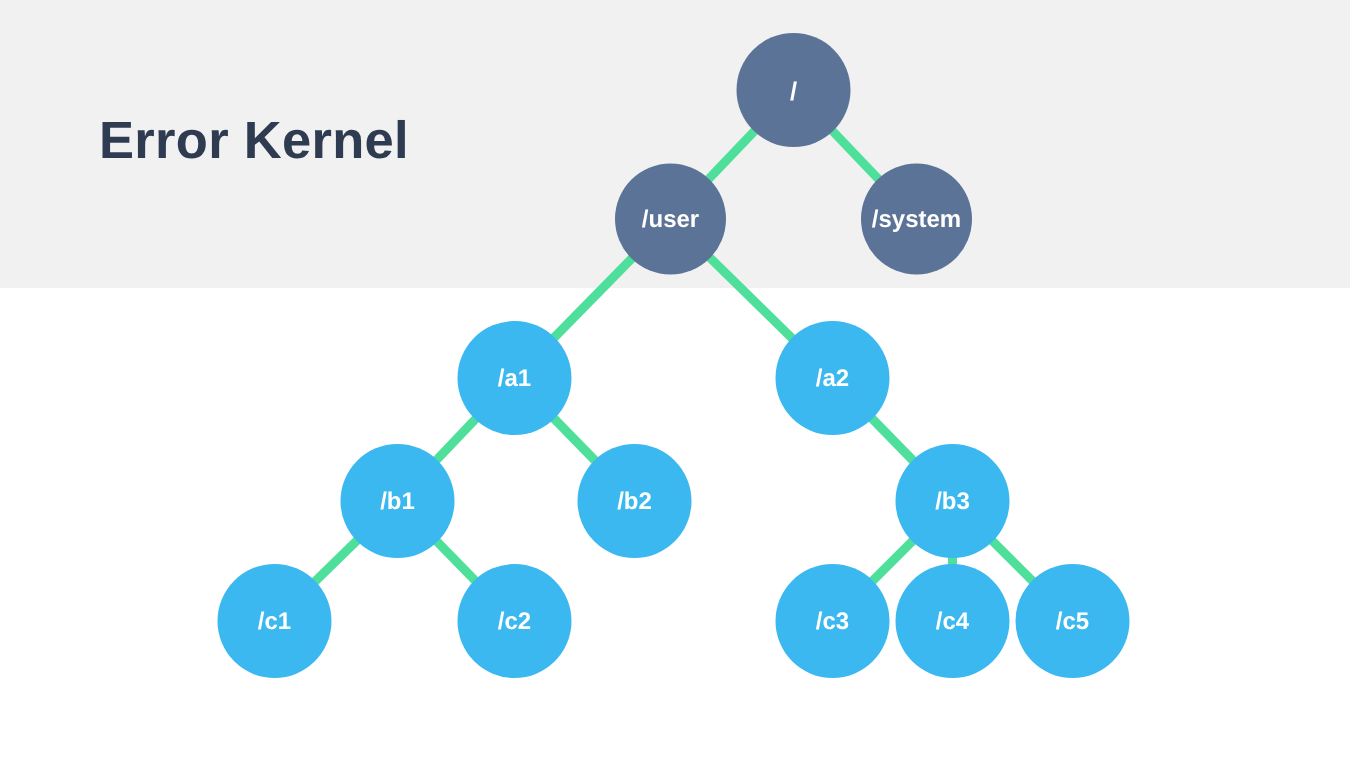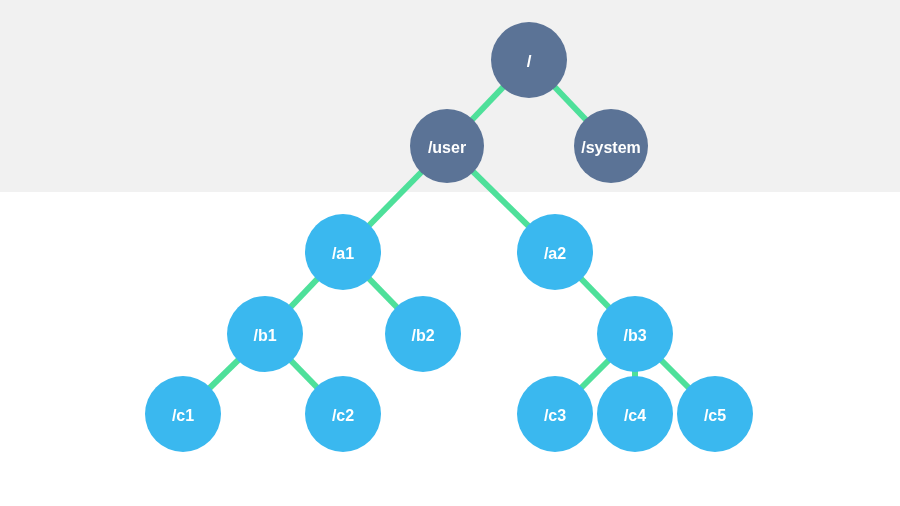--- a/index.html
+++ b/index.html
@@ -56,20 +56,21 @@
     pointer-events: none;
   }
 </style>
 </head>
 <body>
 
 <div id="slide" style="background: rgb(255, 255, 255);">
 
   <div id="header-band" style="height: 192px; background: rgb(241, 241, 241);"></div>
 
+  <div id="page-title" style="color: rgb(47, 59, 80);">Error Kernel</div>
 
   <svg id="tree-svg" viewBox="0 0 900 506">
     <g id="edges-group">
         <line x1="529" y1="60" x2="447" y2="146" stroke="#4ee09a" stroke-width="6" class="edge-line"></line>
         <line x1="529" y1="60" x2="611" y2="146" stroke="#4ee09a" stroke-width="6" class="edge-line"></line>
         <line x1="447" y1="146" x2="343" y2="252" stroke="#4ee09a" stroke-width="6" class="edge-line"></line>
         <line x1="447" y1="146" x2="555" y2="252" stroke="#4ee09a" stroke-width="6" class="edge-line"></line>
         <line x1="343" y1="252" x2="265" y2="334" stroke="#4ee09a" stroke-width="6" class="edge-line"></line>
         <line x1="343" y1="252" x2="423" y2="334" stroke="#4ee09a" stroke-width="6" class="edge-line"></line>
         <line x1="555" y1="252" x2="635" y2="334" stroke="#4ee09a" stroke-width="6" class="edge-line"></line>

